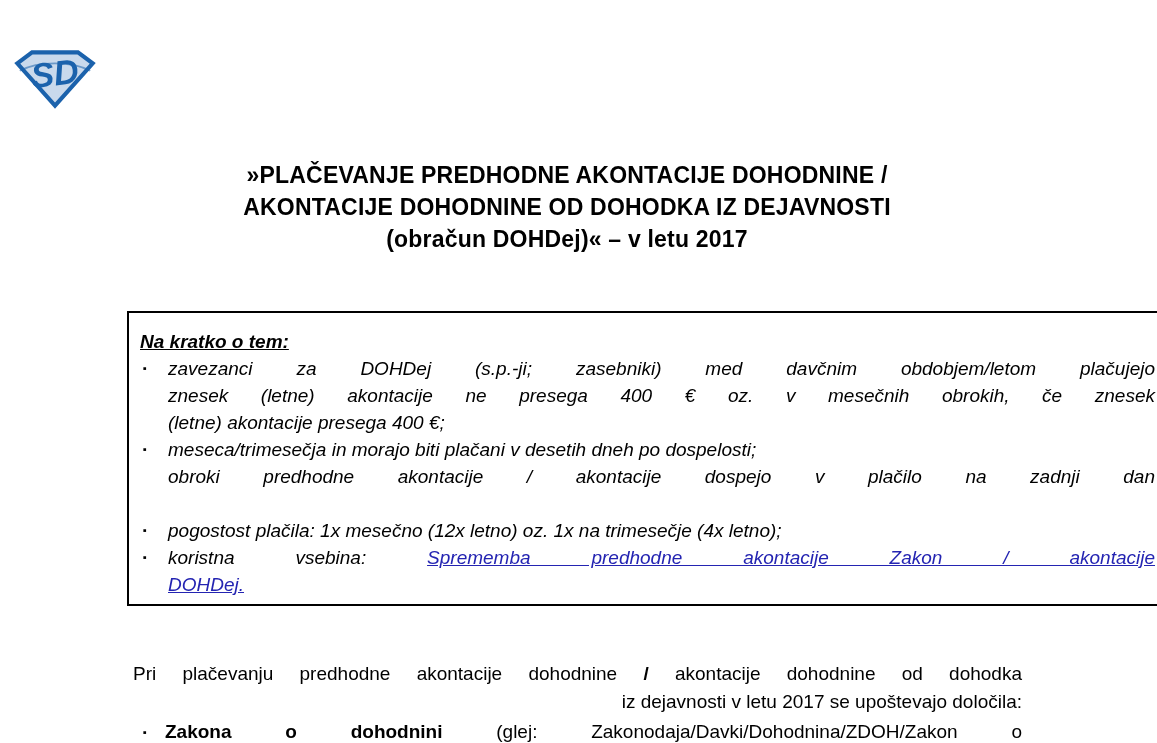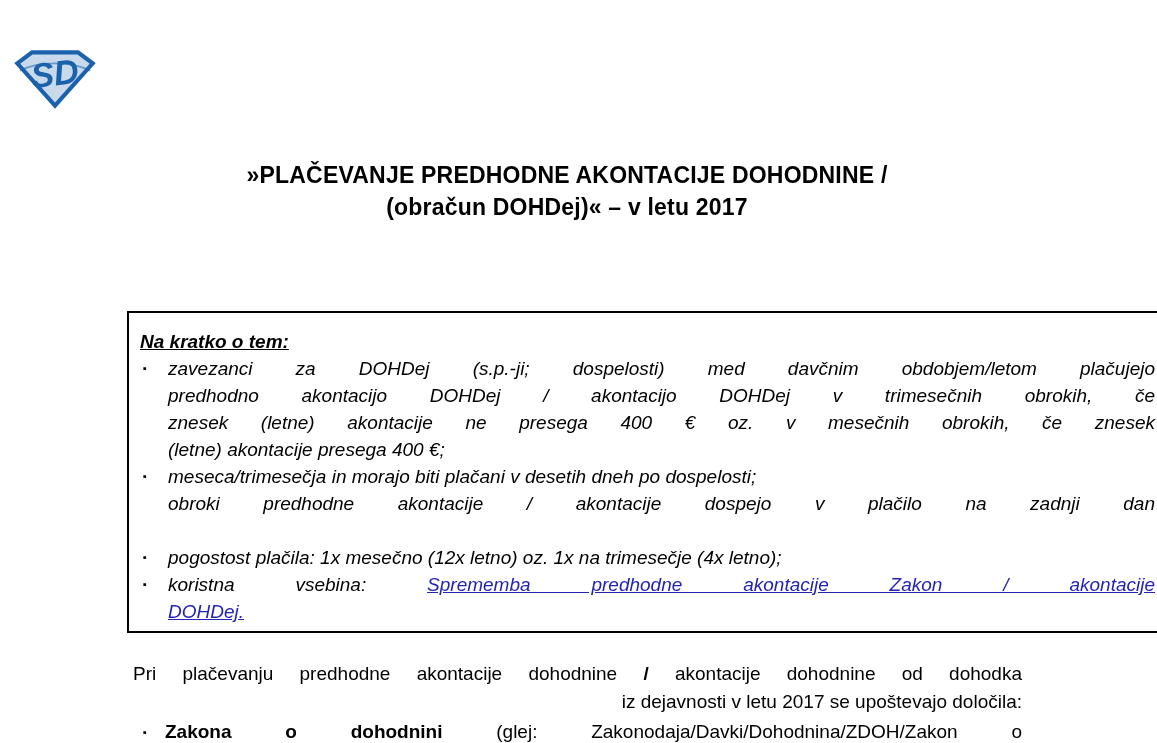--- a/index.html
+++ b/index.html
@@ -48,30 +48,30 @@
 <div class="logo">
   <svg viewBox="0 0 100 72" width="82" height="60">
     <polygon points="4,17 22,3.5 78,3.5 96,17 50,68.5" fill="#c9d9ec" stroke="#1b62ac" stroke-width="5" stroke-linejoin="miter"></polygon>
     <path d="M7,26 C30,14 70,14 93,26" fill="none" stroke="#1b62ac" stroke-width="2" opacity="0.55"></path>
     <text x="51" y="44" text-anchor="middle" font-size="42" font-weight="bold" font-style="italic" fill="#1b62ac" transform="rotate(-7 50 40)">SD</text>
   </svg>
 </div>
 
 <div class="title">
   <div>»PLAČEVANJE PREDHODNE AKONTACIJE DOHODNINE /</div>
+  <div>AKONTACIJE DOHODNINE OD DOHODKA IZ DEJAVNOSTI</div>
   <div>(obračun DOHDej)« – v letu 2017</div>
 </div>
 
 <div class="summary-box">
   <div class="box-heading">Na kratko o tem:</div>
 
   <div class="bullet">
     <span class="marker">▪</span>
-    <div class="ln stretch">zavezanci za DOHDej (s.p.-ji; dospelosti) med davčnim obdobjem/letom plačujejo</div>
-    <div class="ln stretch">predhodno akontacijo DOHDej / akontacijo DOHDej v trimesečnih obrokih, če</div>
+    <div class="ln stretch">zavezanci za DOHDej (s.p.-ji; zasebniki) med davčnim obdobjem/letom plačujejo</div>
     <div class="ln stretch">znesek (letne) akontacije ne presega 400 € oz. v mesečnih obrokih, če znesek</div>
     <div class="ln">(letne) akontacije presega 400 €;</div>
   </div>
 
   <div class="bullet">
     <span class="marker">▪</span>
     <div class="ln">meseca/trimesečja in morajo biti plačani v desetih dneh po dospelosti;</div>
     <div class="ln stretch">obroki predhodne akontacije / akontacije dospejo v plačilo na zadnji dan</div>
   </div>
 

